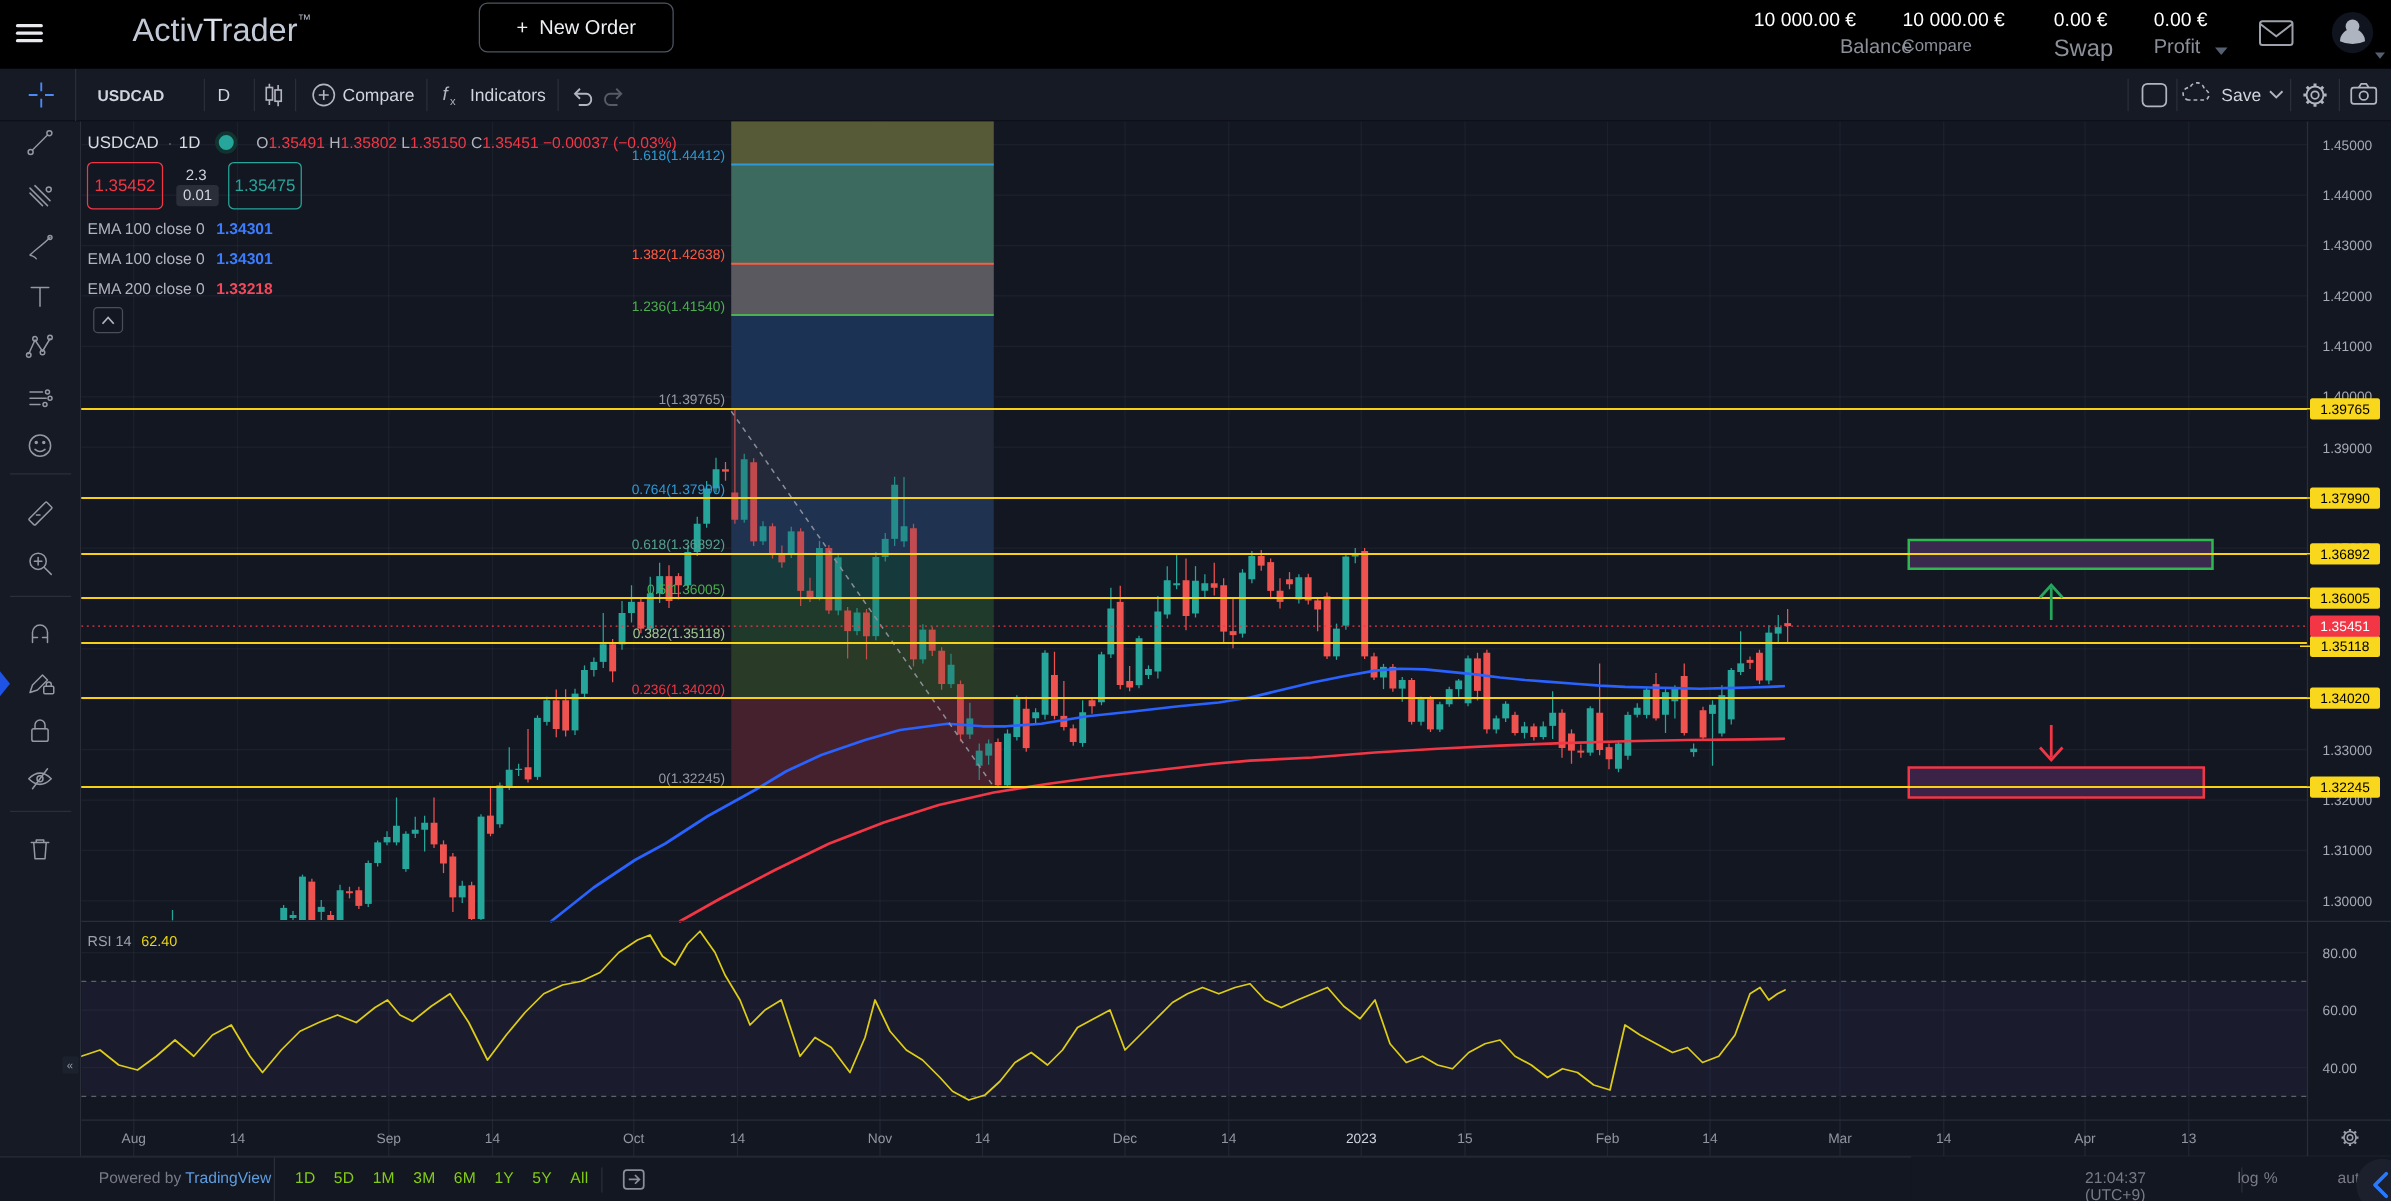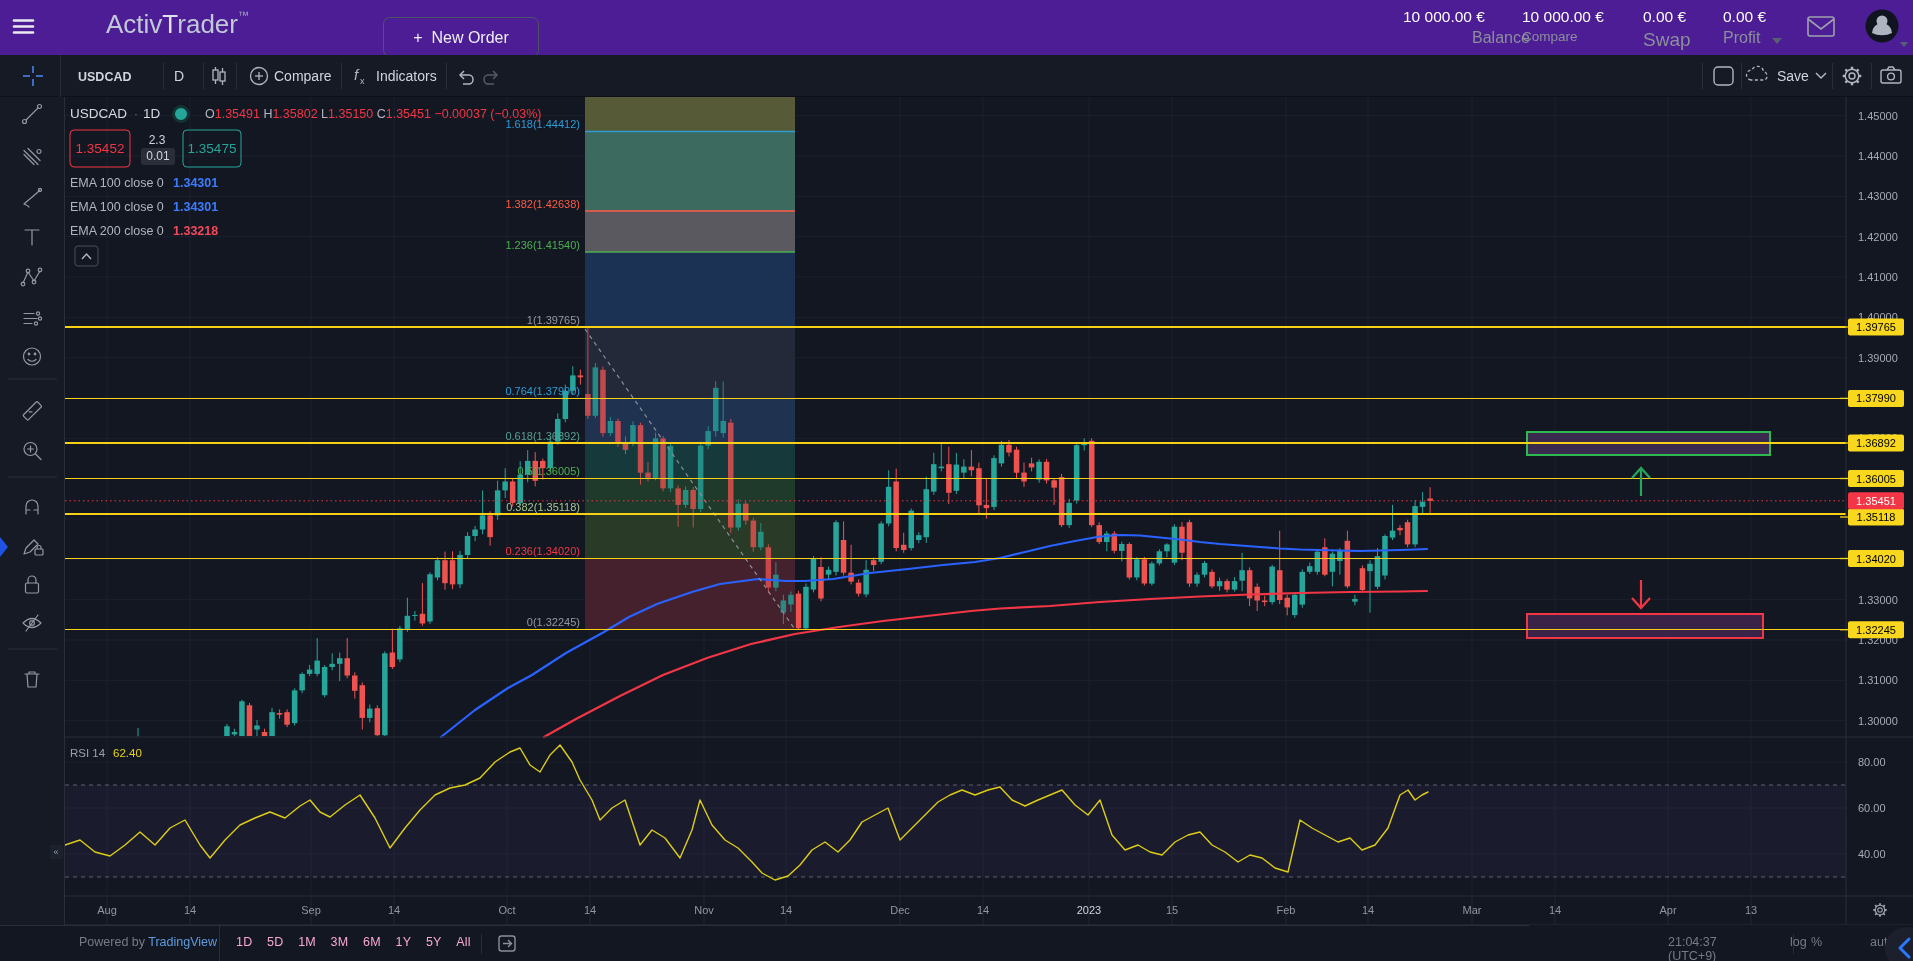--- a/index.html
+++ b/index.html
@@ -1,29 +1,29 @@
 <!DOCTYPE html>
 <html><head><meta charset="utf-8">
 <style>
 *{margin:0;padding:0;box-sizing:border-box}
 body{width:1913px;height:961px;background:#131722;overflow:hidden;font-family:"Liberation Sans",sans-serif;position:relative}
 </style></head>
 <body>
 <div style="position:absolute;left:0;top:97px;width:65px;height:828px;background:#151a25"></div>
 
-<div style="position:absolute;left:0;top:0;width:1913px;height:71px;background:#4c1d95">
+<div style="position:absolute;left:0;top:0;width:1913px;height:71px;background:#000000">
   <svg width="50" height="55" style="position:absolute;left:0;top:0">
       <g stroke="#e8eaee" stroke-width="2.6" stroke-linecap="round">
         <line x1="14" y1="20.5" x2="33" y2="20.5"></line>
         <line x1="14" y1="26.5" x2="33" y2="26.5"></line>
         <line x1="14" y1="32.5" x2="33" y2="32.5"></line>
       </g>
     </svg>
   <div style="position:absolute;left:106px;top:9px;font-size:26px;font-weight:400;color:#c2c9d6;letter-spacing:0px">Activ<span style="color:#dde2ec">T</span>rader<span style="font-size:11px;vertical-align:14px;color:#aab0be">™</span></div>
-  <div style="position:absolute;left:383px;top:17px;width:156px;height:40px;border:1px solid #4d5462;border-radius:7px;color:#eef0f4;font-size:16px;line-height:40px;text-align:center">+&nbsp;&nbsp;New Order</div>
+  <div style="position:absolute;left:383px;top:2px;width:156px;height:40px;border:1px solid #4d5462;border-radius:7px;color:#eef0f4;font-size:16px;line-height:40px;text-align:center">+&nbsp;&nbsp;New Order</div>
   <div style="position:absolute;left:1403px;top:8px;font-size:15.5px;color:#fff">10 000.00 €</div>
   <div style="position:absolute;left:1472px;top:29px;font-size:16px;color:#8b8f9a">Balance</div>
   <div style="position:absolute;left:1522px;top:8px;font-size:15.5px;color:#fff">10 000.00 €</div>
   <div style="position:absolute;left:1522px;top:29px;font-size:13.5px;color:#8b8f9a">Compare</div>
   <div style="position:absolute;left:1643px;top:8px;font-size:15.5px;color:#fff">0.00 €</div>
   <div style="position:absolute;left:1643px;top:29px;font-size:19px;color:#8b8f9a">Swap</div>
   <div style="position:absolute;left:1723px;top:8px;font-size:15.5px;color:#fff">0.00 €</div>
   <div style="position:absolute;left:1723px;top:29px;font-size:16px;color:#8b8f9a">Profit</div>
   <svg width="140" height="55" style="position:absolute;left:1768px;top:0">
     <path d="M4,38 l5,6 l5,-6 z" fill="#566071"></path>
@@ -730,21 +730,21 @@
 <text x="5" y="138" font-size="12.5" fill="#b2b5be">EMA 200 close 0</text>
 <text x="108" y="138" font-size="12.5" fill="#f5485a" font-weight="bold">1.33218</text>
 <rect x="10.0" y="149.0" width="23" height="20" rx="3" fill="none" stroke="#4a4e59" stroke-width="1"></rect>
 <path d="M17.0,162.0 l4.5,-5 l4.5,5" stroke="#b2b5be" stroke-width="1.4" fill="none"></path>
 
 </svg>
 
 <div style="position:absolute;left:0;top:925px;width:1529px;height:36px;background:#131722;border-top:1px solid #2a2e39;font-size:12.5px;color:#787b86">
   <div style="position:absolute;left:79px;top:9px">Powered by <span style="color:#5d9cdf">TradingView</span></div>
   <div style="position:absolute;left:219px;top:0;width:1px;height:36px;background:#2a2e39"></div>
-  <div style="position:absolute;left:236px;top:9px;letter-spacing:0.2px;color:#f9a8d4">1D&nbsp;&nbsp;&nbsp;&nbsp;5D&nbsp;&nbsp;&nbsp;&nbsp;1M&nbsp;&nbsp;&nbsp;&nbsp;3M&nbsp;&nbsp;&nbsp;&nbsp;6M&nbsp;&nbsp;&nbsp;&nbsp;1Y&nbsp;&nbsp;&nbsp;&nbsp;5Y&nbsp;&nbsp;&nbsp;&nbsp;All</div>
+  <div style="position:absolute;left:236px;top:9px;letter-spacing:0.2px;color:#84cc16">1D&nbsp;&nbsp;&nbsp;&nbsp;5D&nbsp;&nbsp;&nbsp;&nbsp;1M&nbsp;&nbsp;&nbsp;&nbsp;3M&nbsp;&nbsp;&nbsp;&nbsp;6M&nbsp;&nbsp;&nbsp;&nbsp;1Y&nbsp;&nbsp;&nbsp;&nbsp;5Y&nbsp;&nbsp;&nbsp;&nbsp;All</div>
   <div style="position:absolute;left:481px;top:8px;width:1px;height:20px;background:#2a2e39"></div>
   <svg width="30" height="36" style="position:absolute;left:494px;top:0">
       <rect x="5" y="10" width="16" height="15" rx="2.5" fill="none" stroke="#8b8f99" stroke-width="1.4"></rect>
       <path d="M9,17.5 h8 M14,14 l3.5,3.5 -3.5,3.5" stroke="#8b8f99" stroke-width="1.4" fill="none"></path>
     </svg>
   <div style="position:absolute;left:1668px;top:9px">21:04:37 (UTC+9)</div>
   <div style="position:absolute;left:1793px;top:8px;width:1px;height:20px;background:#2a2e39"></div>
   <div style="position:absolute;left:1811px;top:9px">%</div>
   <div style="position:absolute;left:1790px;top:9px">log</div>
   <div style="position:absolute;left:1870px;top:9px">auto</div>

